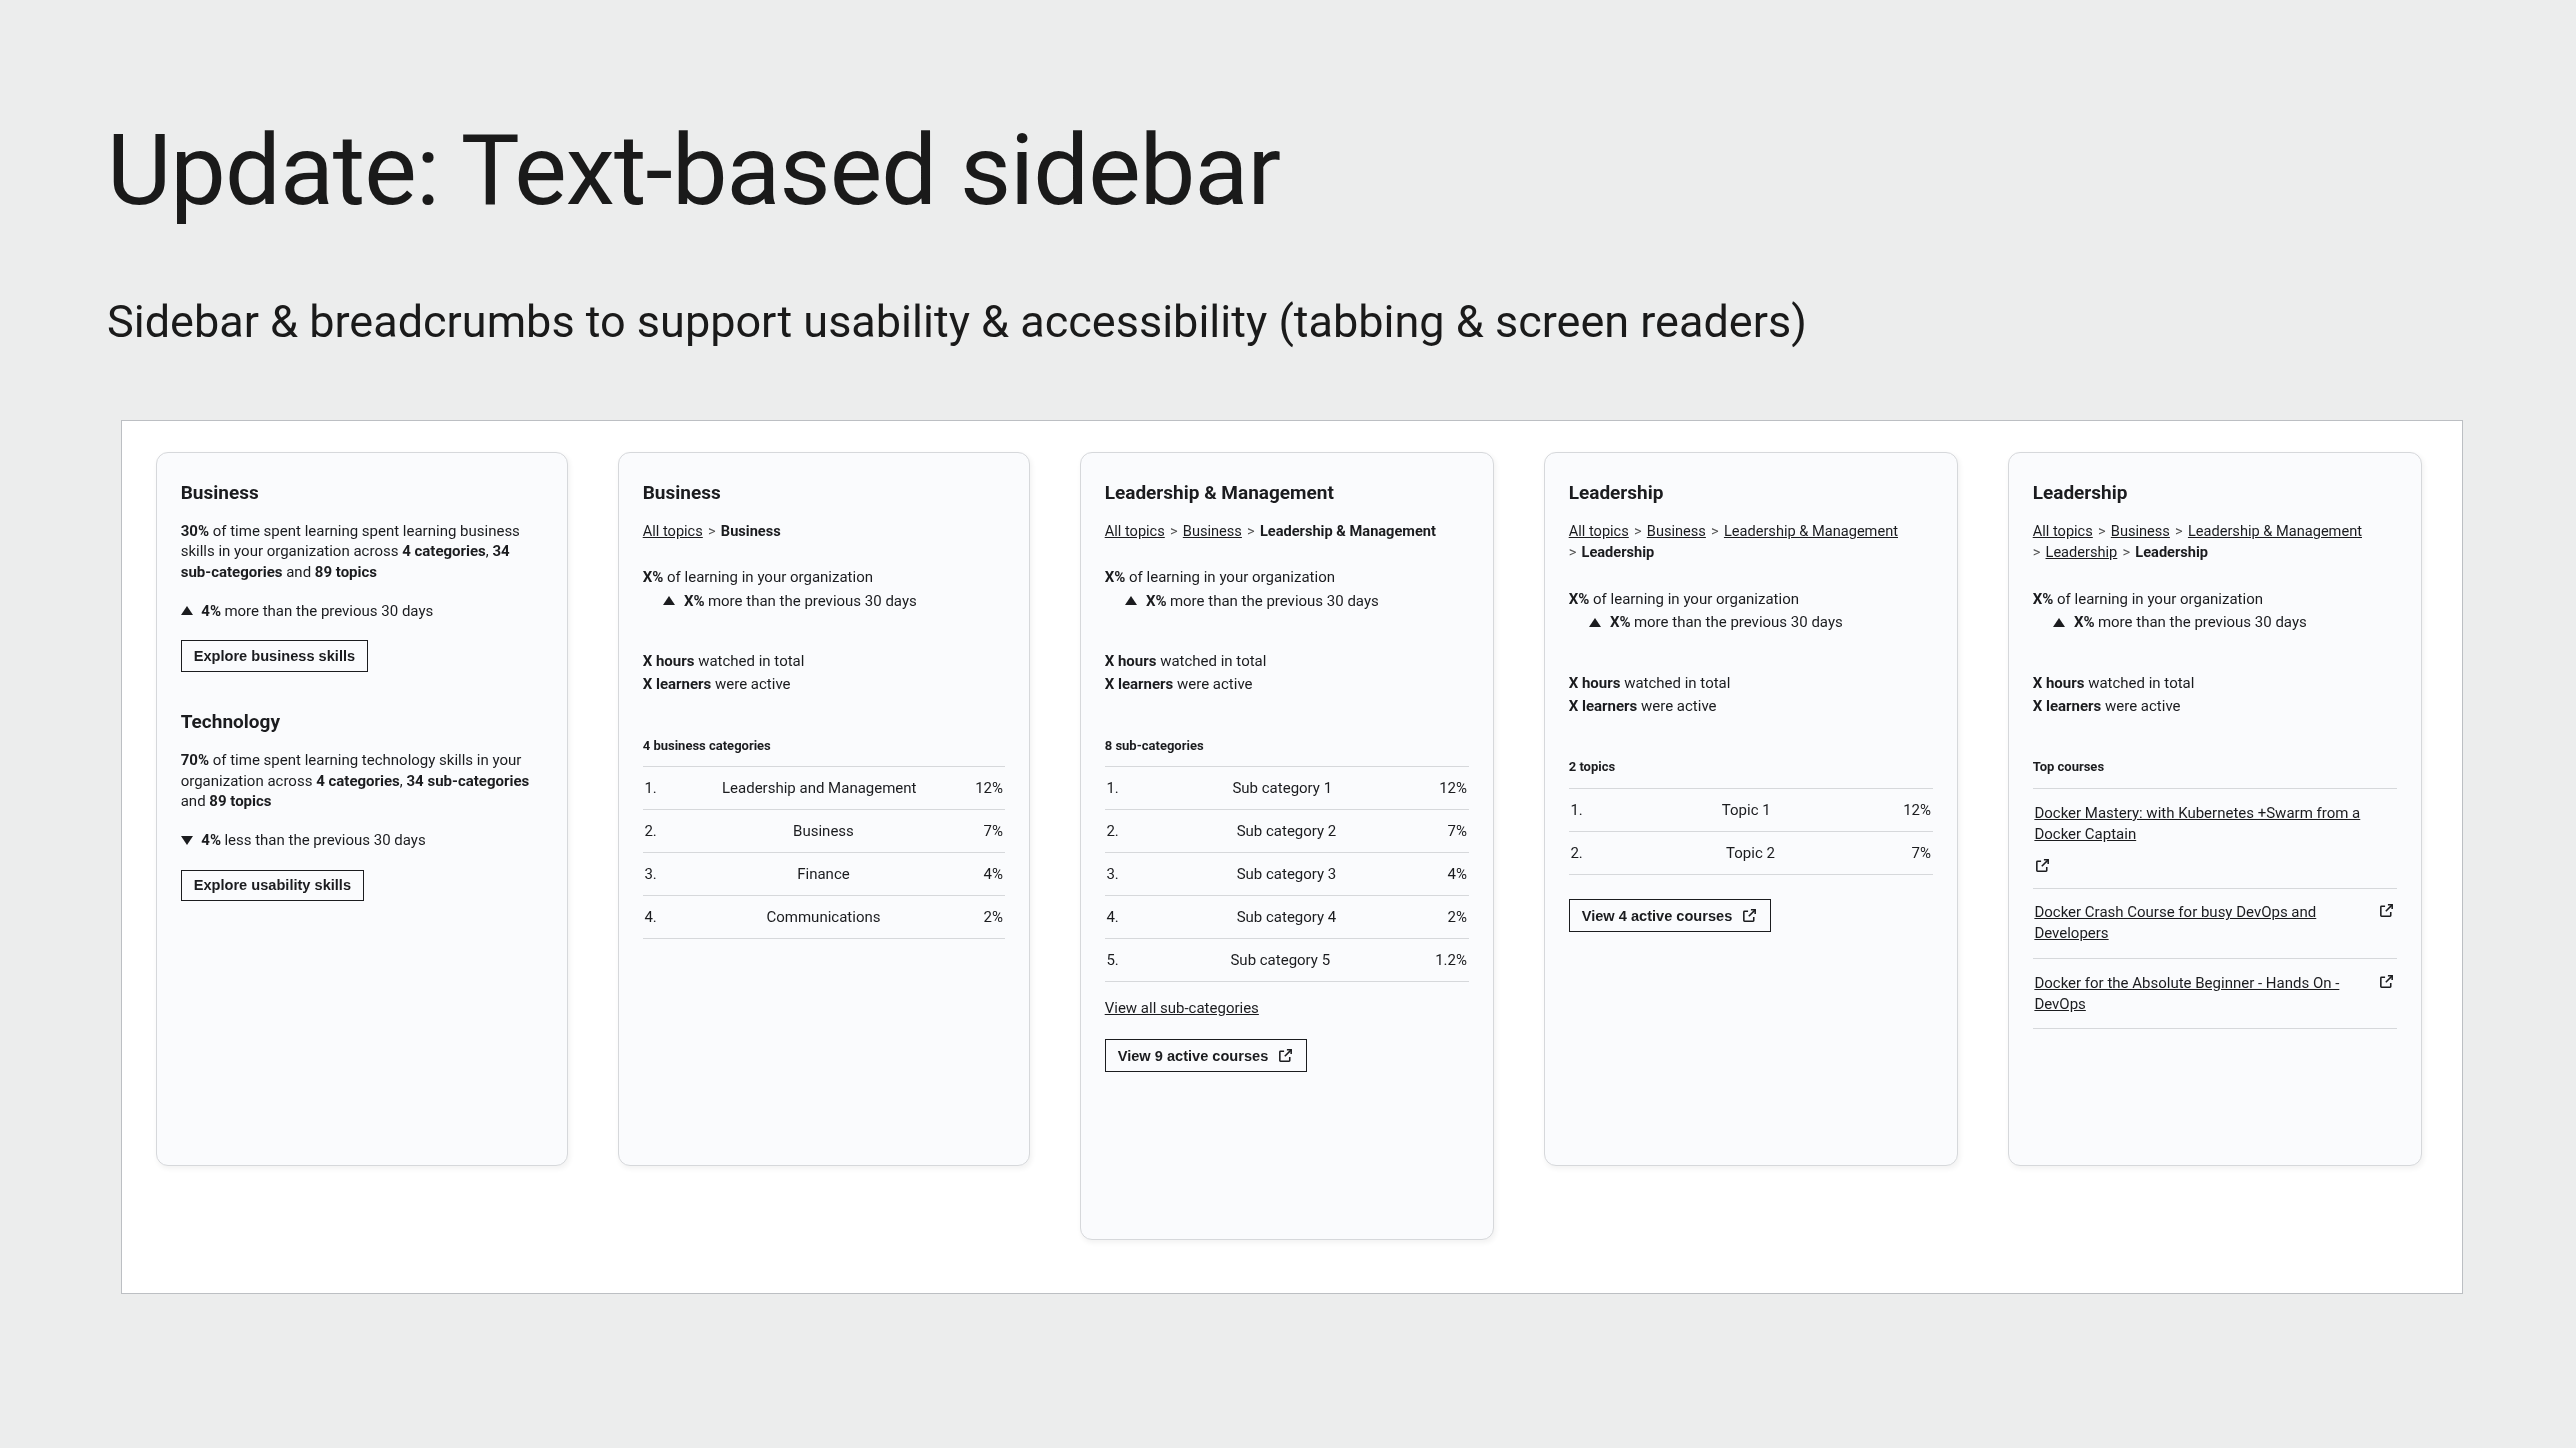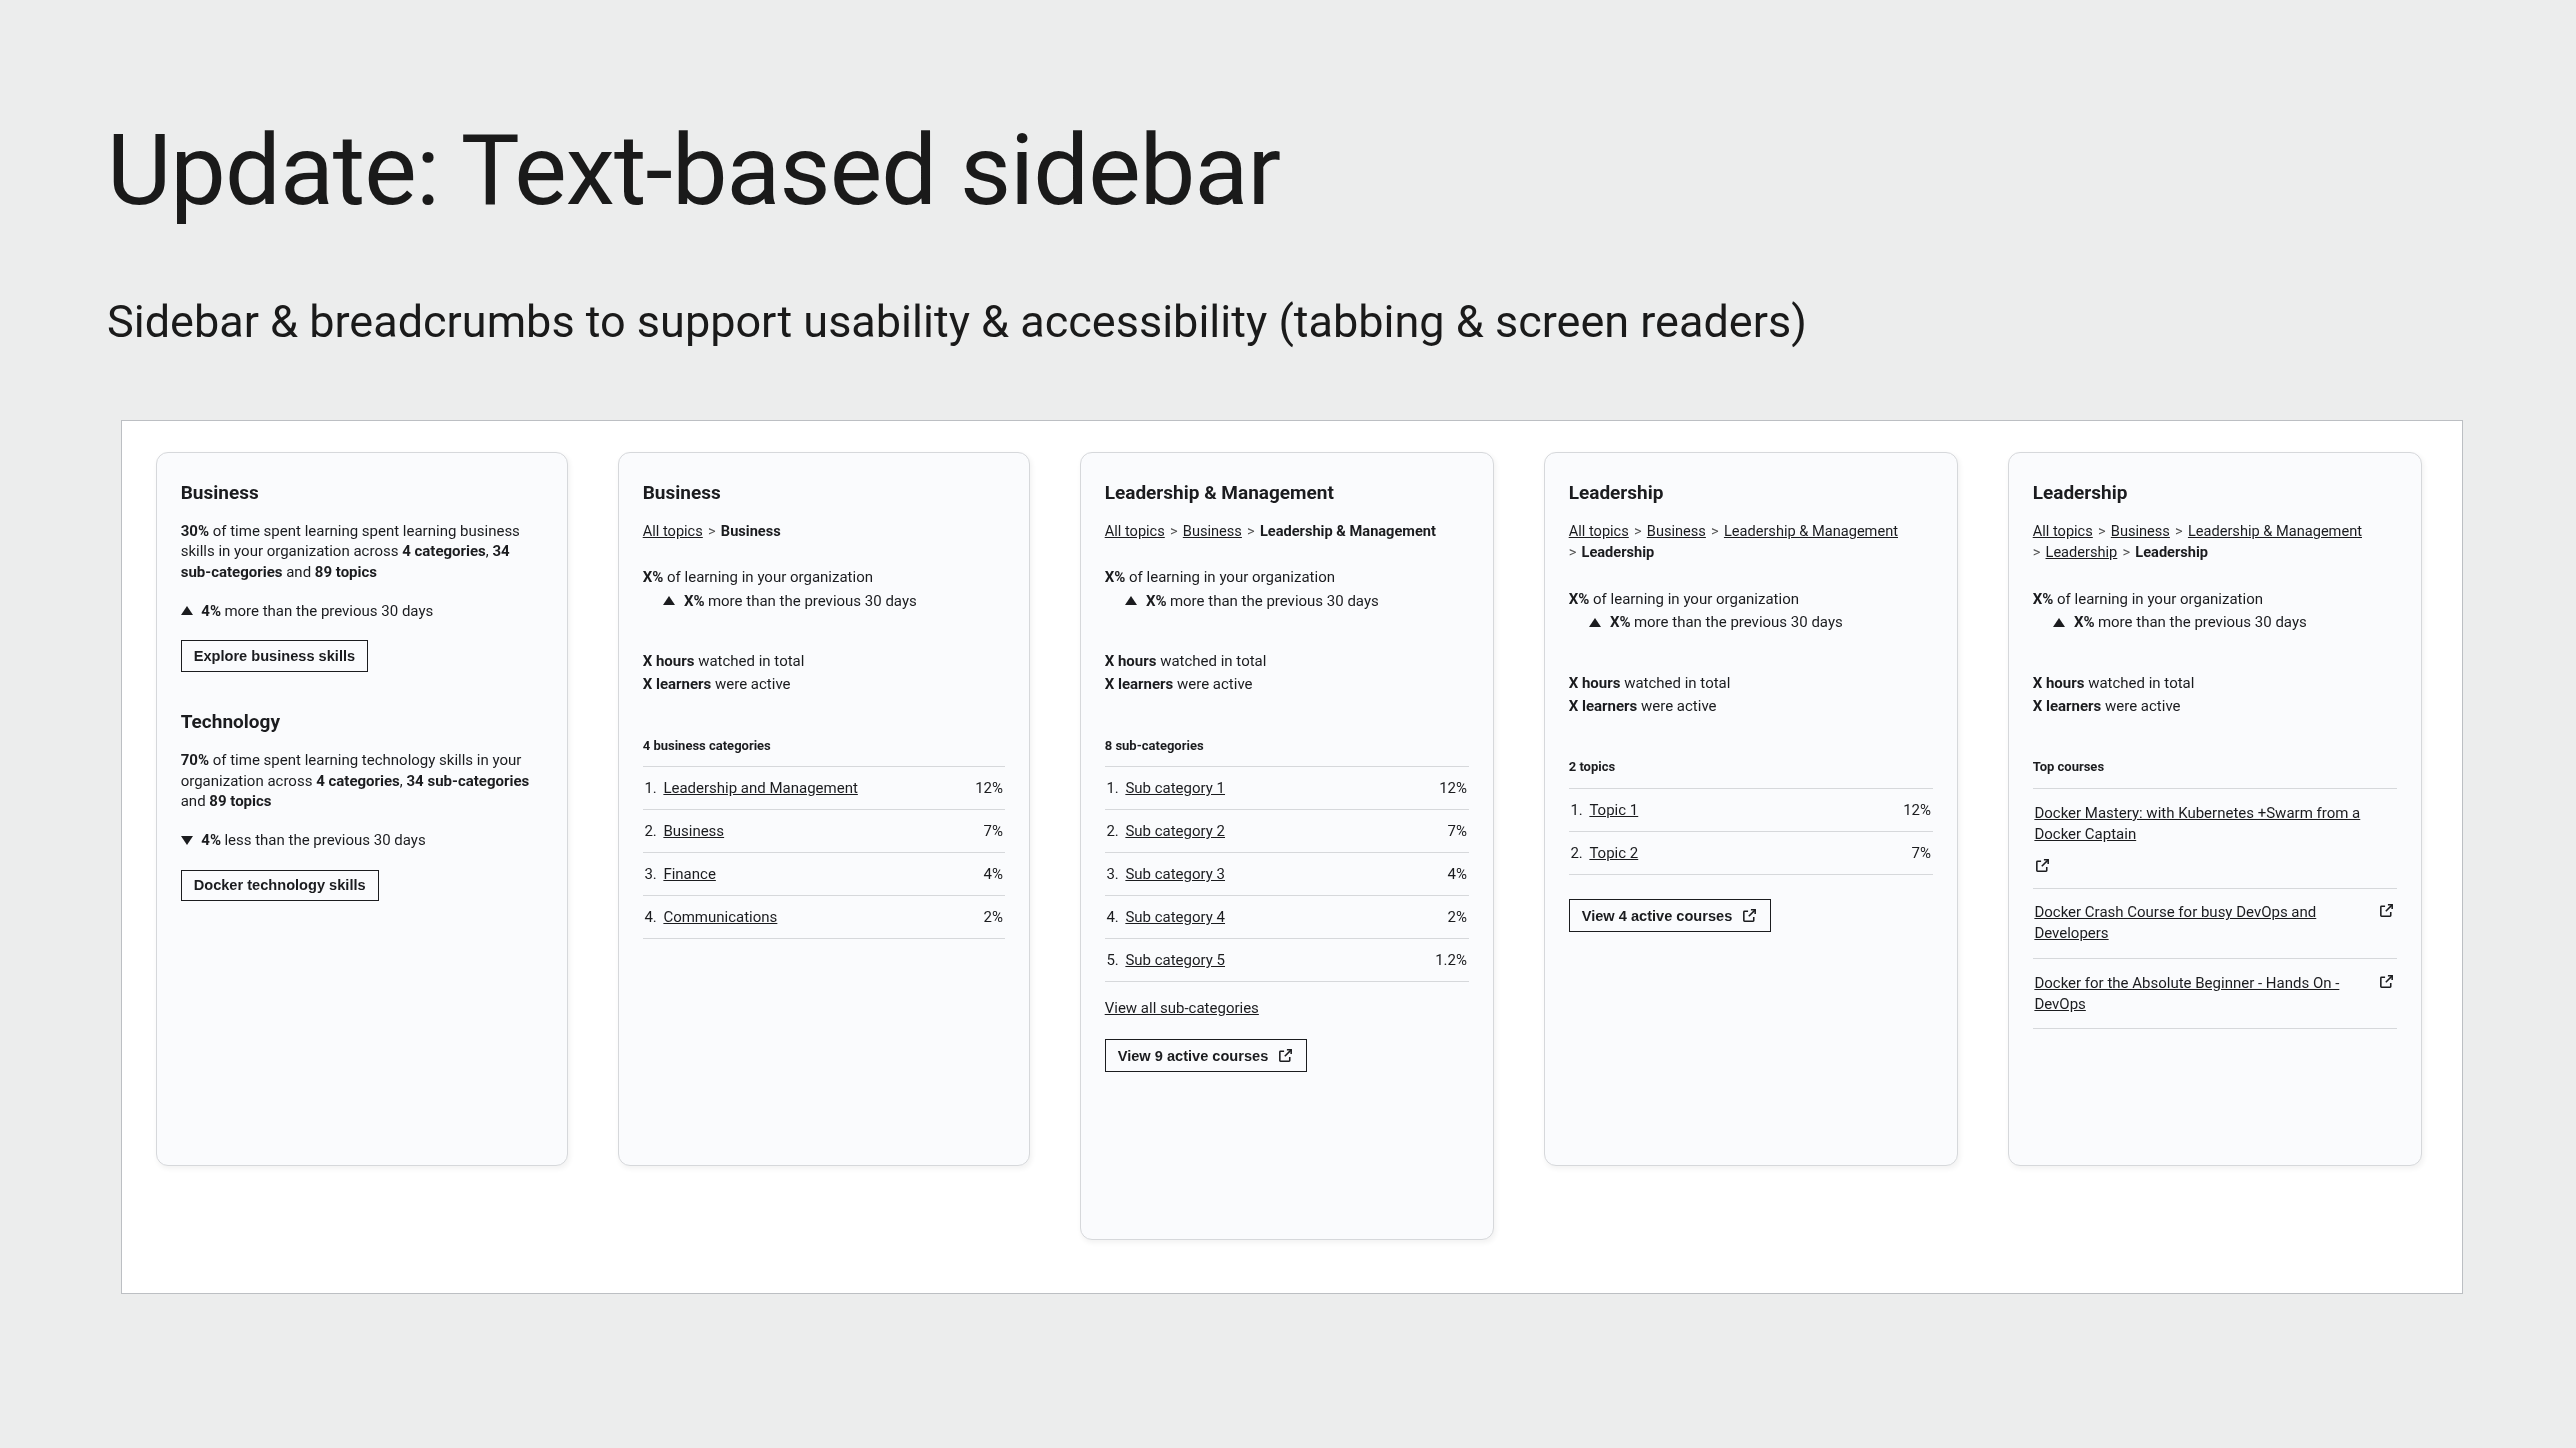--- a/index.html
+++ b/index.html
@@ -112,21 +112,21 @@
   }
   .list { border-top: 1.3px solid #d6d8db; }
   .list-row {
     display: flex;
     align-items: center;
     border-bottom: 1.3px solid #d6d8db;
     padding: 12px 1.7px;
     font-size: 15px;
   }
   .list-row .num { width: 19px; flex-shrink:0; }
-  .list-row .label { text-decoration: underline; cursor:pointer; flex:1; }
+  .list-row .label { cursor:pointer; flex:1;text-align:center; }
   .list-row .pct { margin-left:auto; }
   .viewall-link {
     font-size: 15px;
     text-decoration: underline;
     cursor:pointer;
     display:inline-block;
     margin-top: 17px;
     margin-bottom: 22px;
   }
   
@@ -168,21 +168,21 @@
 
       <h3 class="section-heading">Technology</h3>
       <p class="blurb">
         <b>70%</b><span> of time spent learning technology skills in your organization across </span><b>4 categories</b><span>, </span><b>34 sub-categories</b><span> and </span><b>89 topics</b>
       </p>
       <div class="delta-row">
         <span class="tri-down"></span>
         <b>4%</b>
           <span> less than the previous 30 days</span>
       </div>
-      <button class="outline-btn">Docker technology skills</button>
+      <button class="outline-btn">Explore usability skills</button>
     </div>
 
     <div class="panel p2">
       <h3 class="section-heading">Business</h3>
       <div class="crumbs">
         <a>All topics</a><span class="sep">&gt;</span><b>Business</b>
       </div>
       <p class="statline"><b>X%</b><span> of learning in your organization</span></p>
       <div class="delta-row indent">
         <span class="tri-up"></span>

